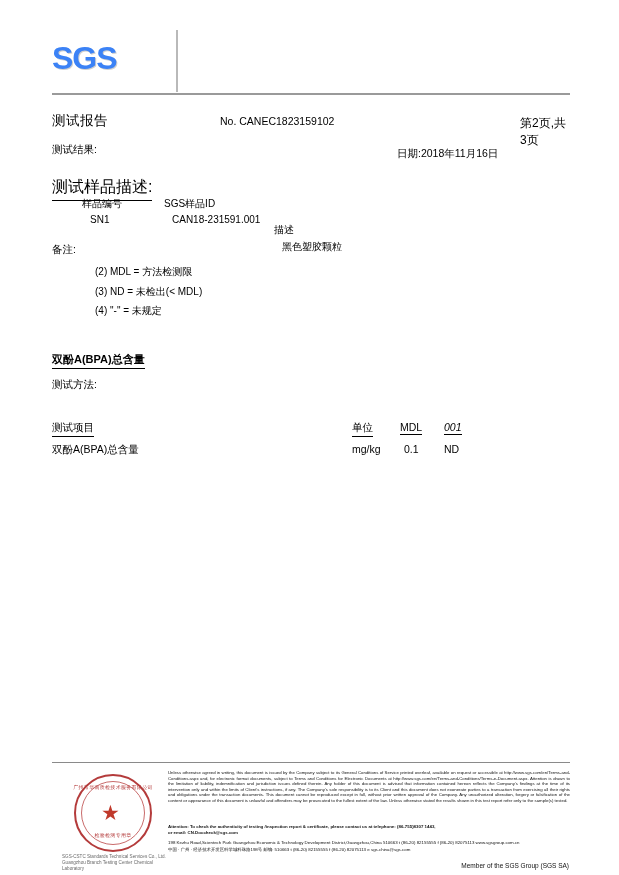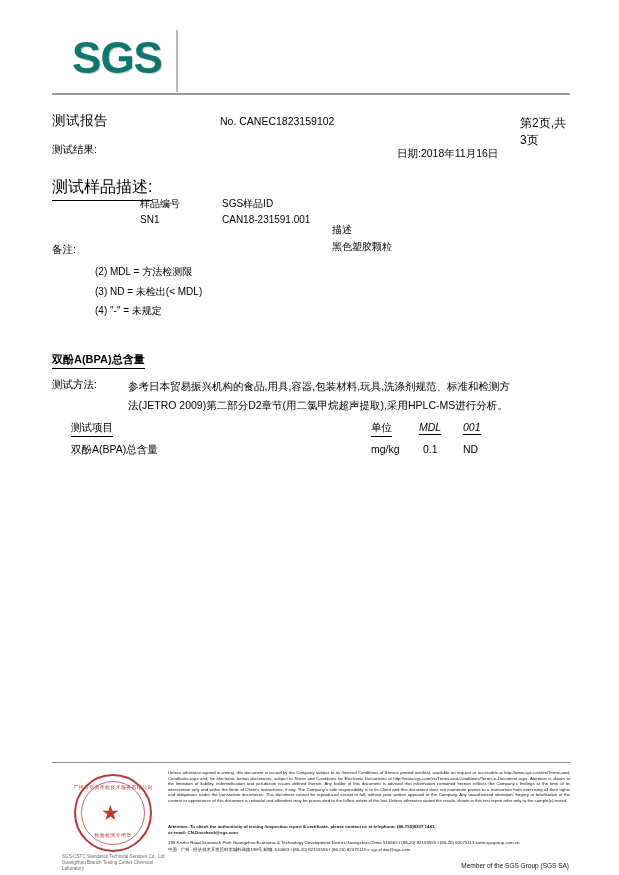--- a/index.html
+++ b/index.html
@@ -26,26 +26,25 @@
   .logo-wrap {
     position: absolute;
     left: 52px;
     top: 34px;
     width: 130px;
     height: 58px;
   }
   .logo-text {
     font-family: "Liberation Sans", sans-serif;
     font-weight: bold;
-    font-size: 44px;
+    font-size: 32px;
     letter-spacing: -1px;
-    color: #0f766e;
+    color: #3b82f6;
     line-height: 48px;
     text-shadow: 1px 1px 0 #cfcfcf;
-    text-align: center;
   }
   .logo-rule {
     position: absolute;
     left: 52px;
     top: 93px;
     width: 518px;
     height: 2px;
     background: #9a9a9a;
   }
   .logo-vline {
@@ -113,21 +112,20 @@
     position: absolute;
     left: 82px;
     top: 197px;
     width: 400px;
     font-size: 10px;
   }
   .sample-table .row {
     display: flex;
     height: 17px;
     align-items: flex-start;
-    justify-content: flex-end;
   }
   .sample-table .c1 { width: 82px; }
   .sample-table .c2 { width: 110px; }
   .sample-table .c3 { width: 150px; margin-top: 26px; }
   .sample-table .hdr { font-size: 10px; }
   .sample-table .hdr .c1,
   .sample-table .hdr .c2,
   .sample-table .hdr .c3 { font-weight: normal; }
   .sample-table .val .c1 { padding-left: 8px; }
 
@@ -172,35 +170,34 @@
     line-height: 19px;
   }
 
   
   .res-table {
     position: absolute;
     left: 52px;
     top: 421px;
     width: 518px;
     font-size: 10.5px;
-    margin-left: 19px;
   }
   .res-hdr {
     position: relative;
     height: 18px;
   }
   .res-hdr span {
     position: absolute;
     top: 0;
     border-bottom: 1px solid #000;
     padding-bottom: 1px;
   }
   .res-hdr .h-item { left: 0; }
   .res-hdr .h-unit { left: 300px; }
-  .res-hdr .h-mdl { left: 348px; font-style: italic; }
+  .res-hdr .h-mdl { left: 348px; }
   .res-hdr .h-001 { left: 392px; font-style: italic; }
   .res-row {
     position: relative;
     height: 18px;
     margin-top: 4px;
   }
   .res-row span { position: absolute; top: 0; }
   .res-row .r-item { left: 0; }
   .res-row .r-unit { left: 300px; }
   .res-row .r-mdl { left: 352px; }
@@ -347,24 +344,20 @@
   <div class="notes-label">备注:</div>
   <div class="notes-list">
     <div>(2) MDL = 方法检测限</div>
     <div>(3) ND = 未检出(&lt; MDL)</div>
     <div>(4) "-" = 未规定</div>
   </div>
 
   <div class="section-head">双酚A(BPA)总含量</div>
 
   <div class="method-label">测试方法:</div>
-  <div class="method-text">
-    <div>参考日本贸易振兴机构的食品,用具,容器,包装材料,玩具,洗涤剂规范、标准和检测方</div>
-    <div>法(JETRO 2009)第二部分D2章节(用二氯甲烷超声提取),采用HPLC-MS进行分析。</div>
-  </div>
 
   <div class="res-table">
     <div class="res-hdr">
       <span class="h-item">测试项目</span>
       <span class="h-unit">单位</span>
       <span class="h-mdl">MDL</span>
       <span class="h-001">001</span>
     </div>
     <div class="res-row">
       <span class="r-item">双酚A(BPA)总含量</span>

